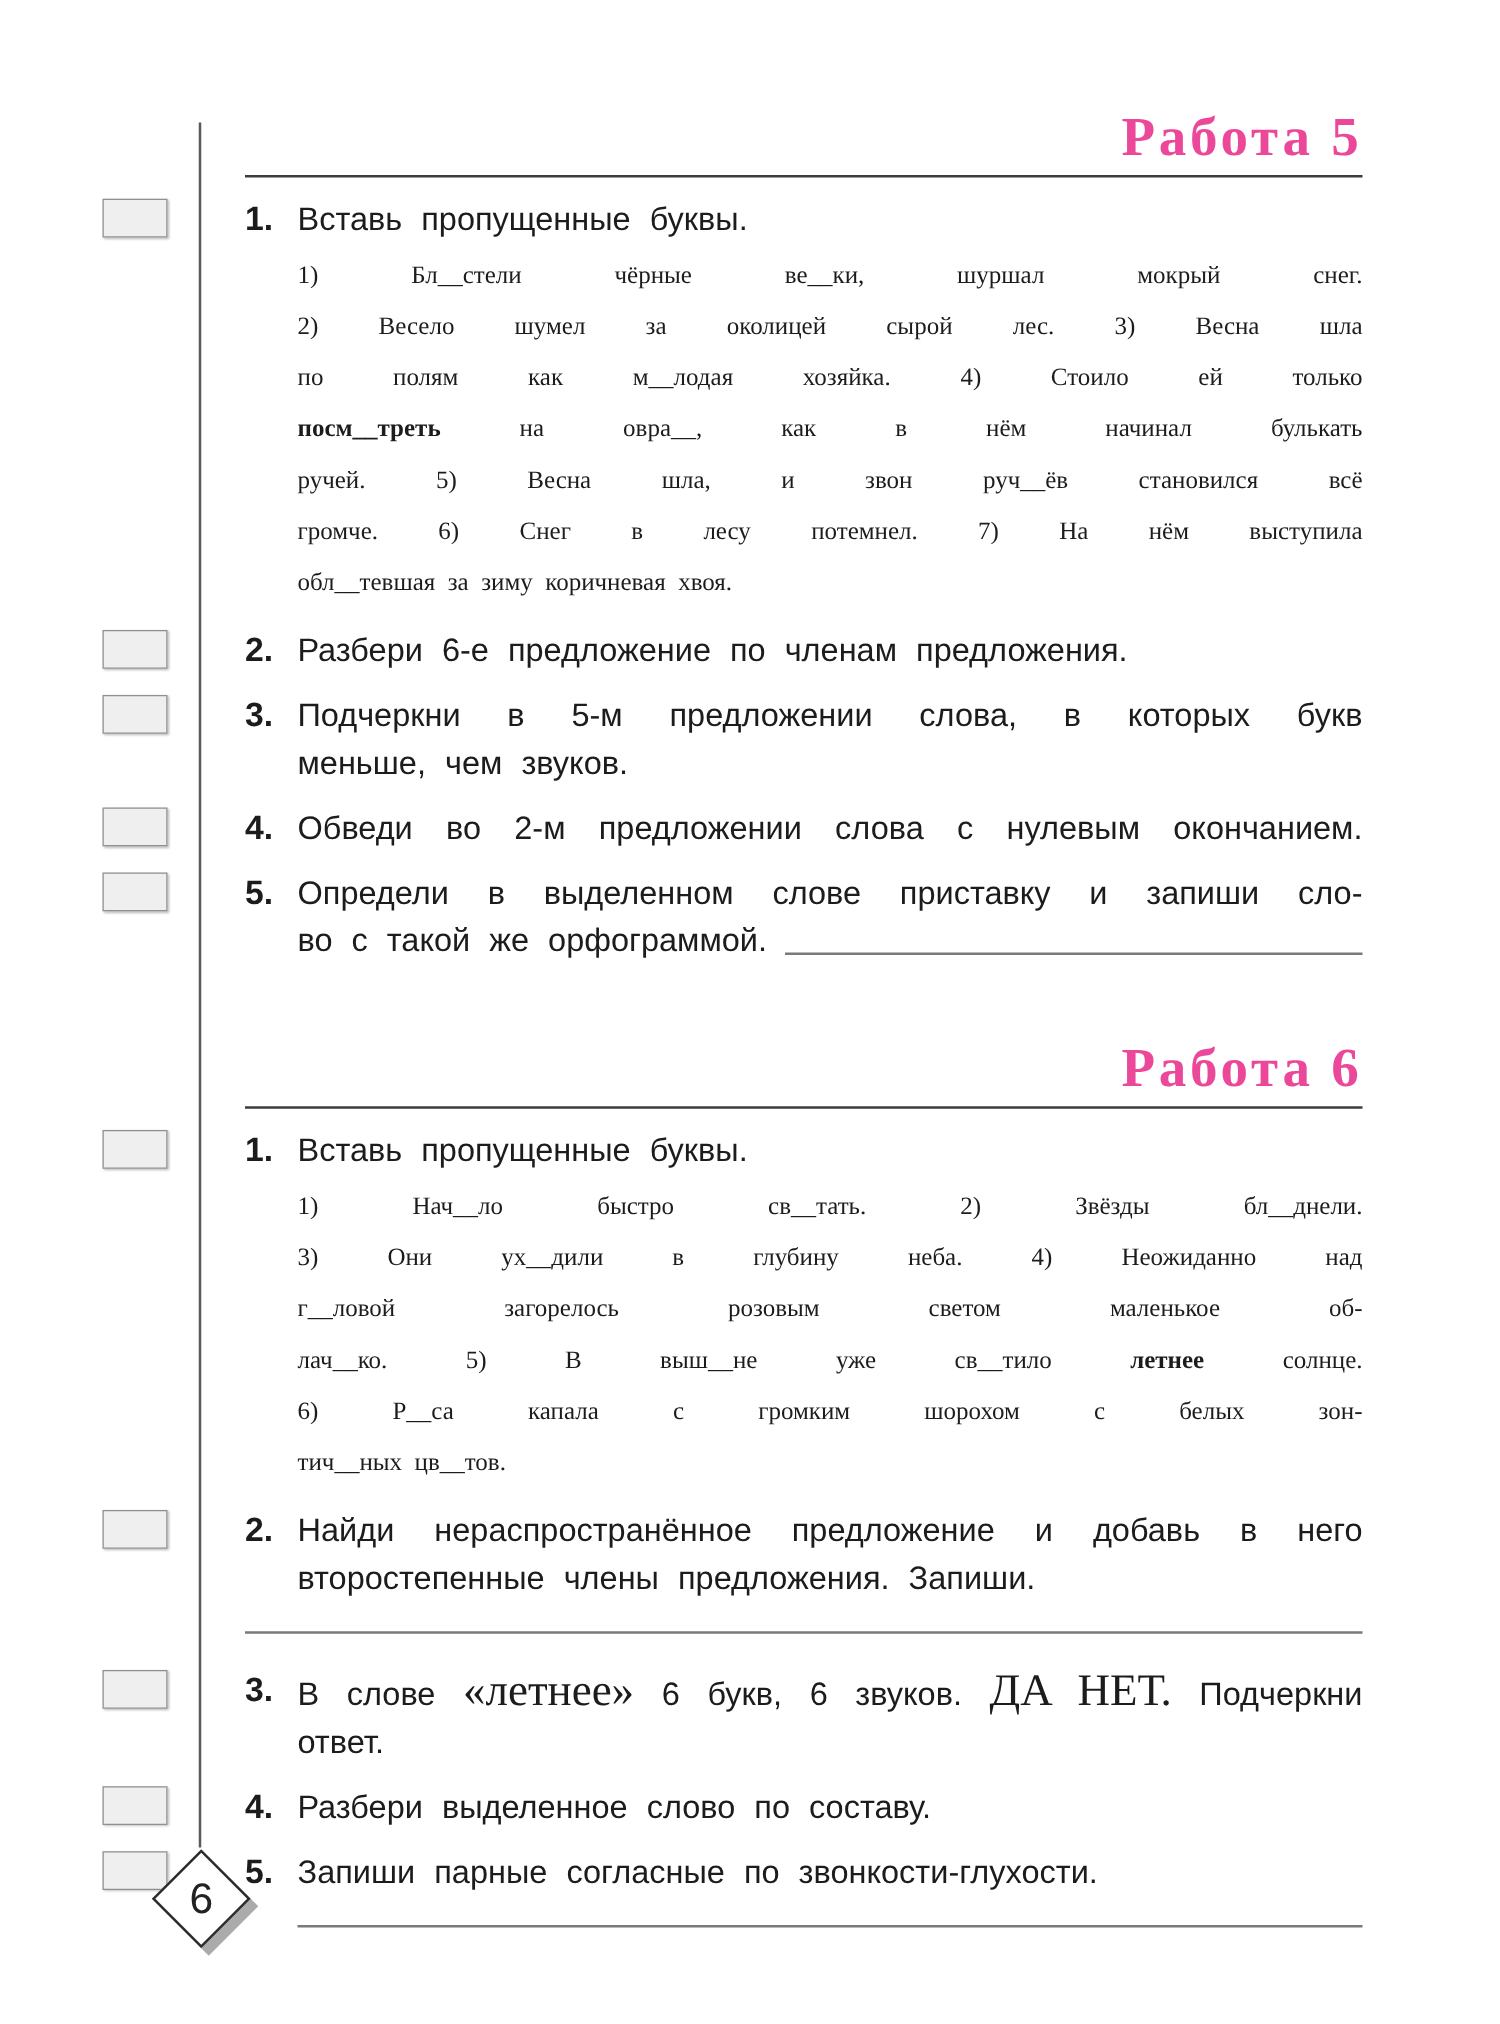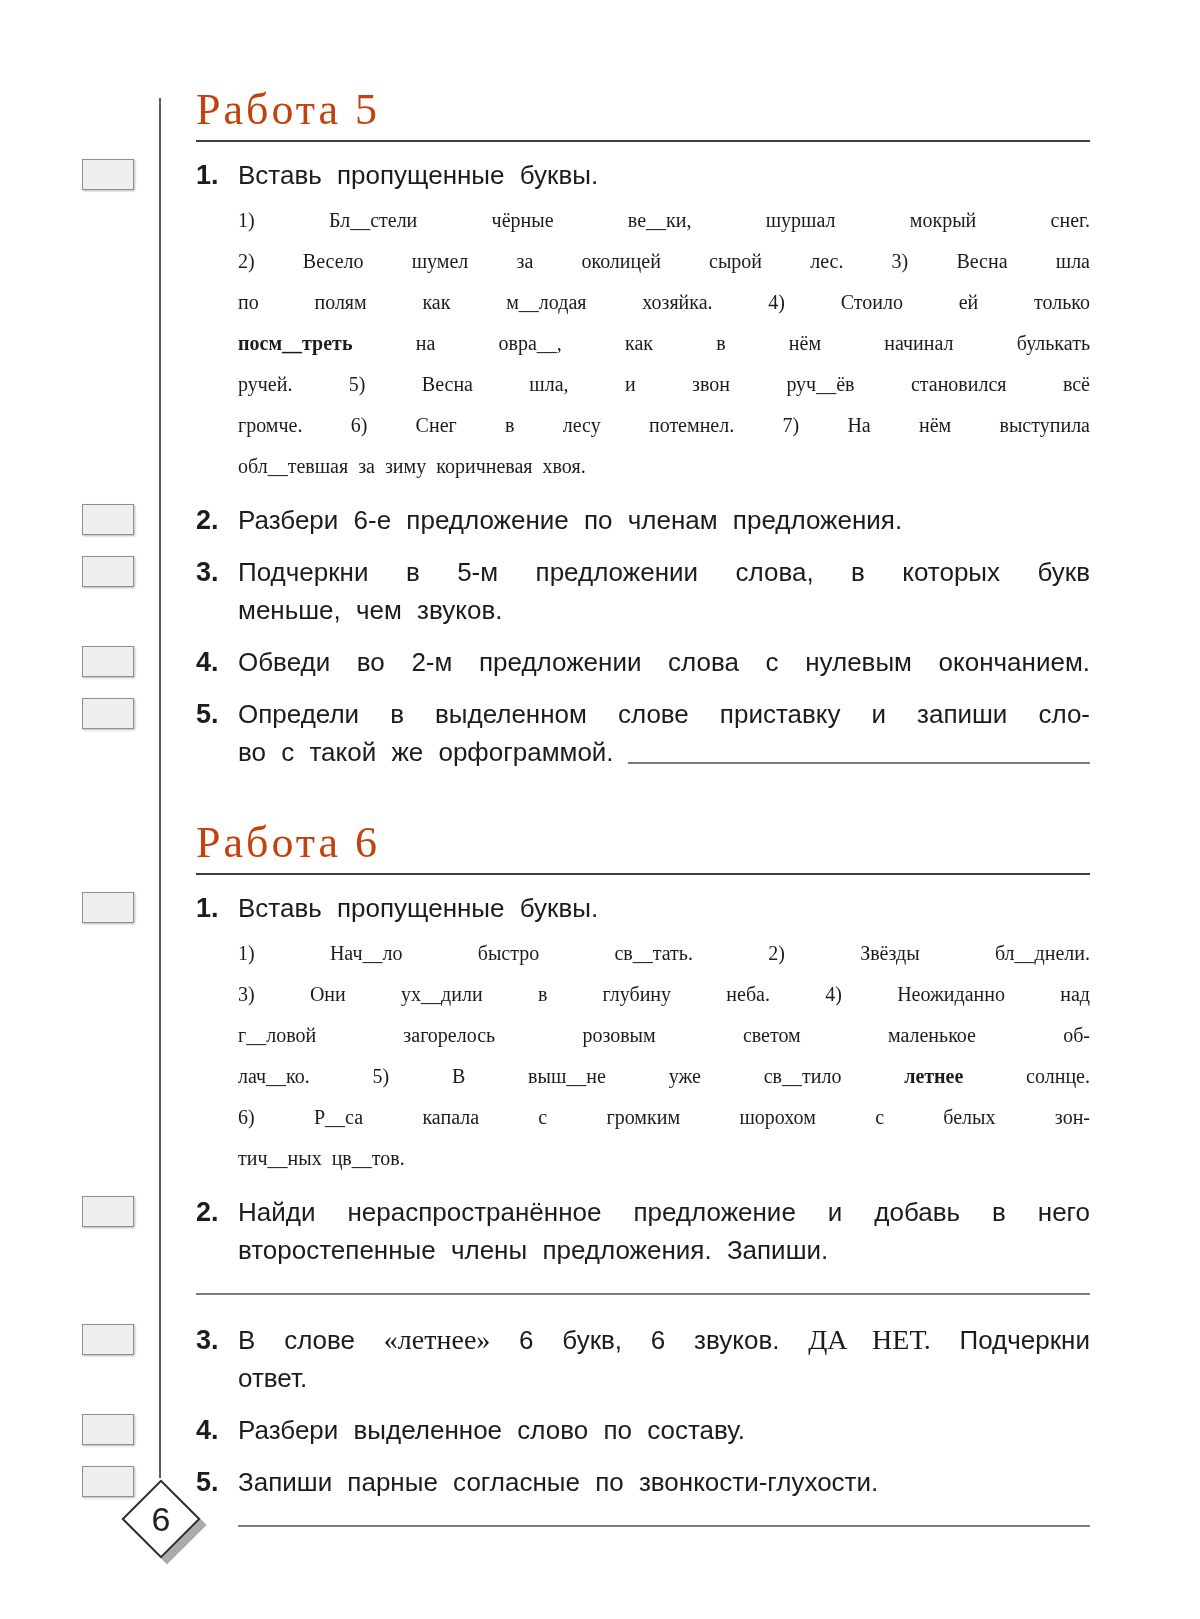--- a/index.html
+++ b/index.html
@@ -3,41 +3,41 @@
 <meta charset="utf-8">
 <style>
   html,body { margin:0; padding:0; background:#ffffff; }
   .page {
     position:relative; width:1200px; height:1619px; background:#ffffff;
     font-family:"Liberation Sans", sans-serif; color:#1c1c1c; overflow:hidden;
   }
   .margin-line { position:absolute; left:159px; top:98px; width:2px; height:1380px; background:#5a5a5a; }
   .content { position:absolute; left:196px; top:84px; width:894px; }
 
-  .work-section.second { margin-top:46px; }
+  .work-section.second { margin-top:58px; }
   .work-title {
-    font-family:"Liberation Serif", serif; font-weight:400; font-size:44px; line-height:52px;
-    text-align:left; color:#c2410c; letter-spacing:3px;
+    font-family:"Liberation Serif", serif; font-weight:700; font-size:44px; line-height:52px;
+    text-align:right; color:#ec4899; letter-spacing:3px;
   }
   .title-rule { height:2px; background:#3d3d3d; margin-top:4px; }
 
   .exercise { position:relative; display:flex; margin-top:14px; }
   .ex-checkbox {
     position:absolute; left:-114px; top:3px; width:50px; height:29px;
     background:#efefef; border:1px solid #8f8f8f; box-shadow:1px 1px 2px rgba(0,0,0,.28);
   }
   .ex-num { flex:0 0 42px; font-weight:700; font-size:27px; line-height:38px; }
   .ex-body { flex:1; min-width:0; }
 
   .i-line { font-size:26px; line-height:38px; word-spacing:8px; }
   .passage { margin-top:6px; }
   .p-line { font-family:"Liberation Serif", serif; font-size:20px; line-height:41px; word-spacing:5px; }
   .just { text-align:justify; text-align-last:justify; }
   .seg-b { font-weight:700; }
-  .seg-serif { font-family:"Liberation Serif", serif; font-size:28px; word-spacing:4px; }
+  .seg-serif { font-family:"Liberation Serif", serif; font-size:36px; word-spacing:4px; }
 
   .with-fill { display:flex;justify-content:space-between; }
   .with-fill .fill { flex:1; border-bottom:2px solid #7a7a7a; margin-left:14px; transform:translateY(-7px); }
 
   .write-line { height:2px; background:#7a7a7a; margin-top:24px; }
   .write-line.indent { margin-left:42px; }
   .write-line + .exercise { margin-top:26px; }
 
   .page-badge { position:absolute; left:119px; top:1477px; width:84px; height:84px; }
   .badge-shadow { position:absolute; left:20px; top:20px; width:56px; height:56px; transform:rotate(45deg); background:#ababab; }

